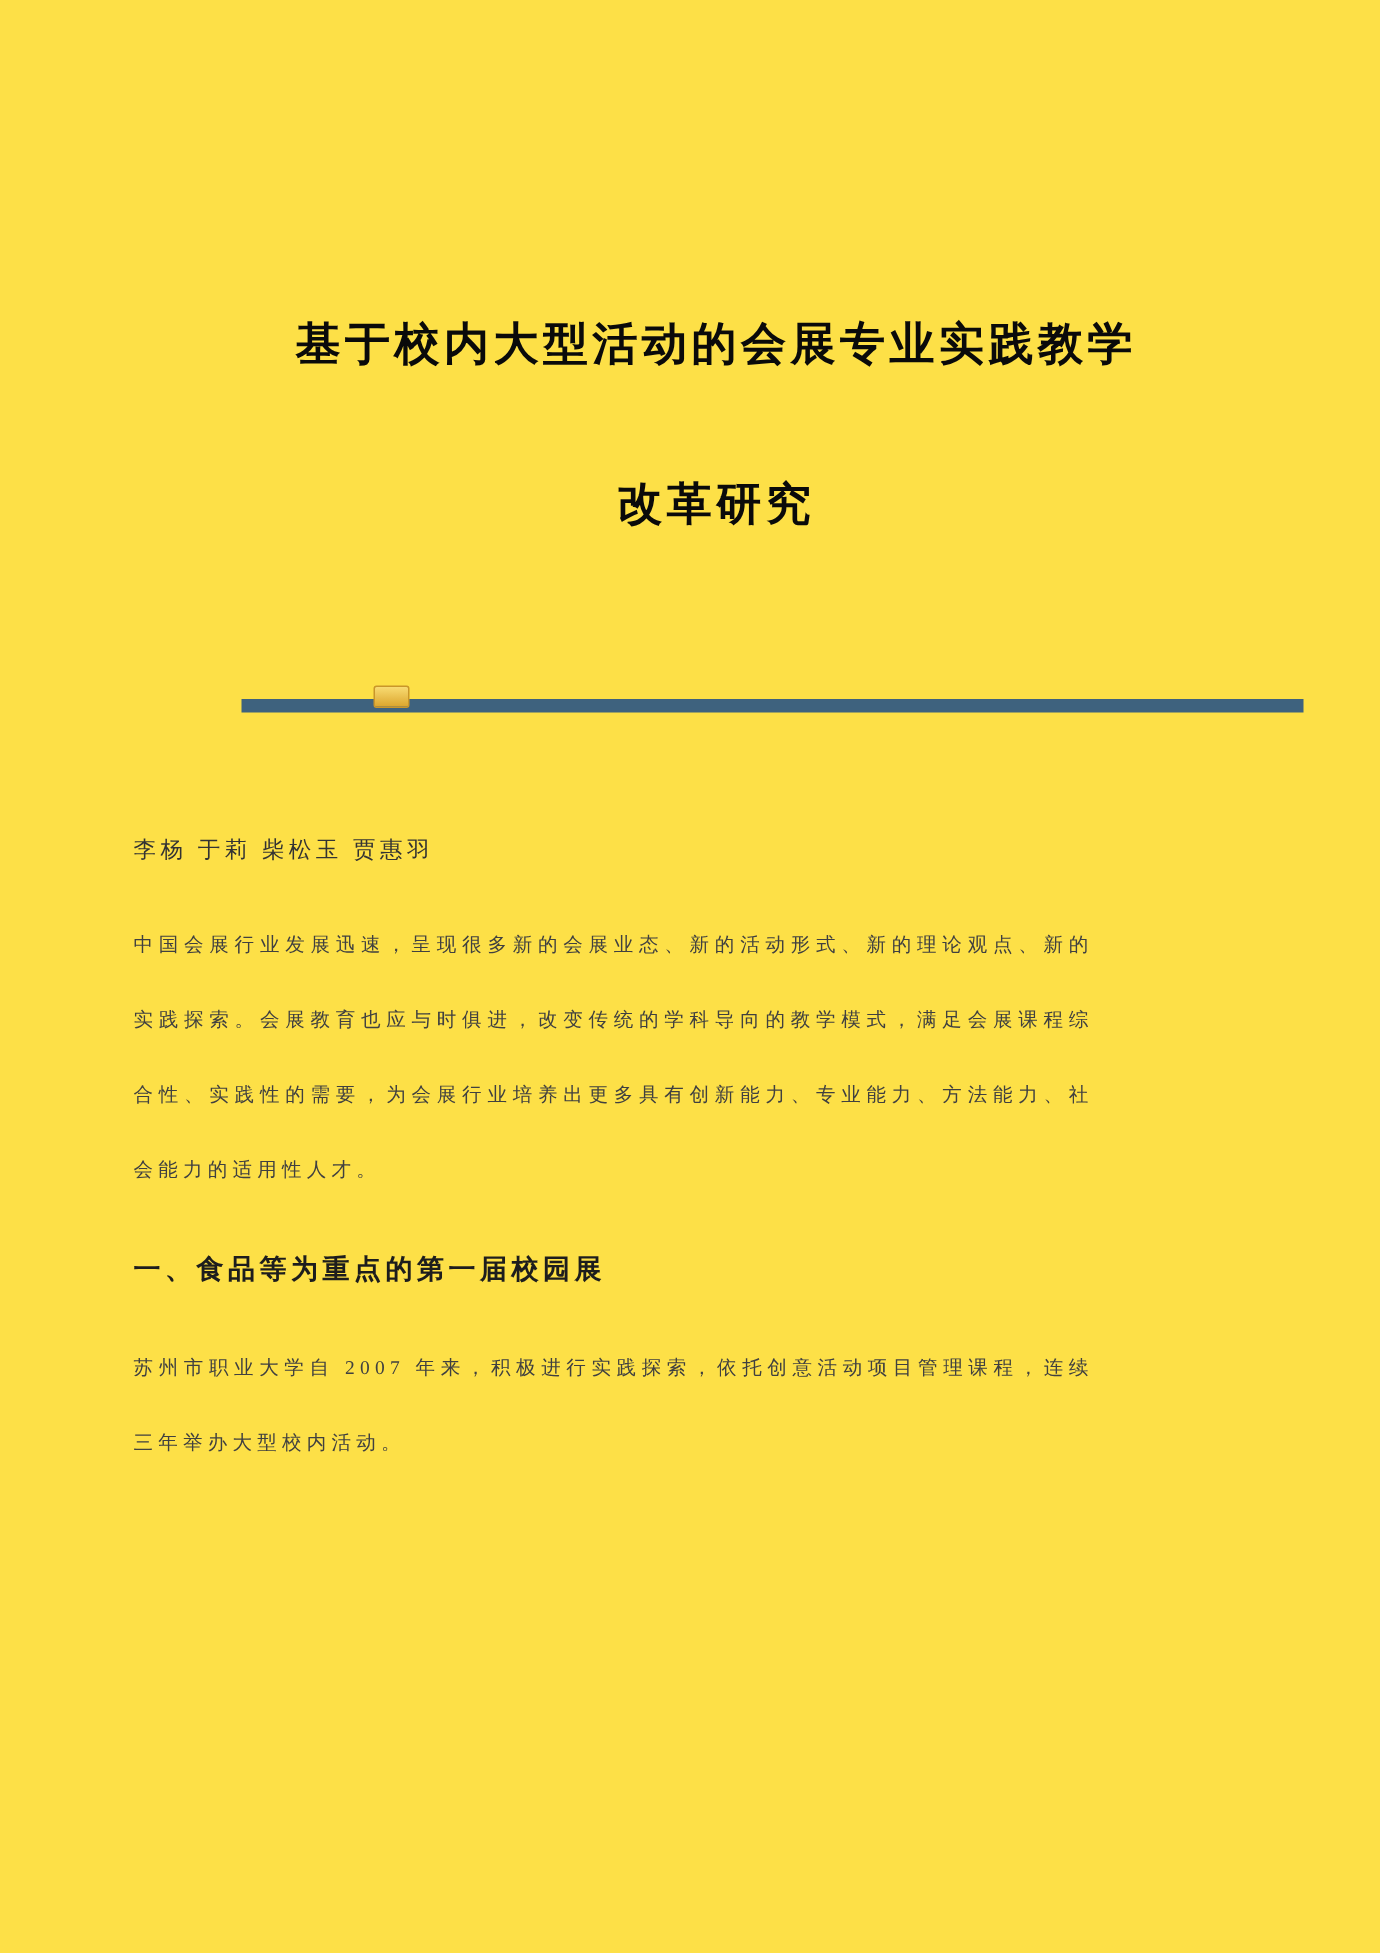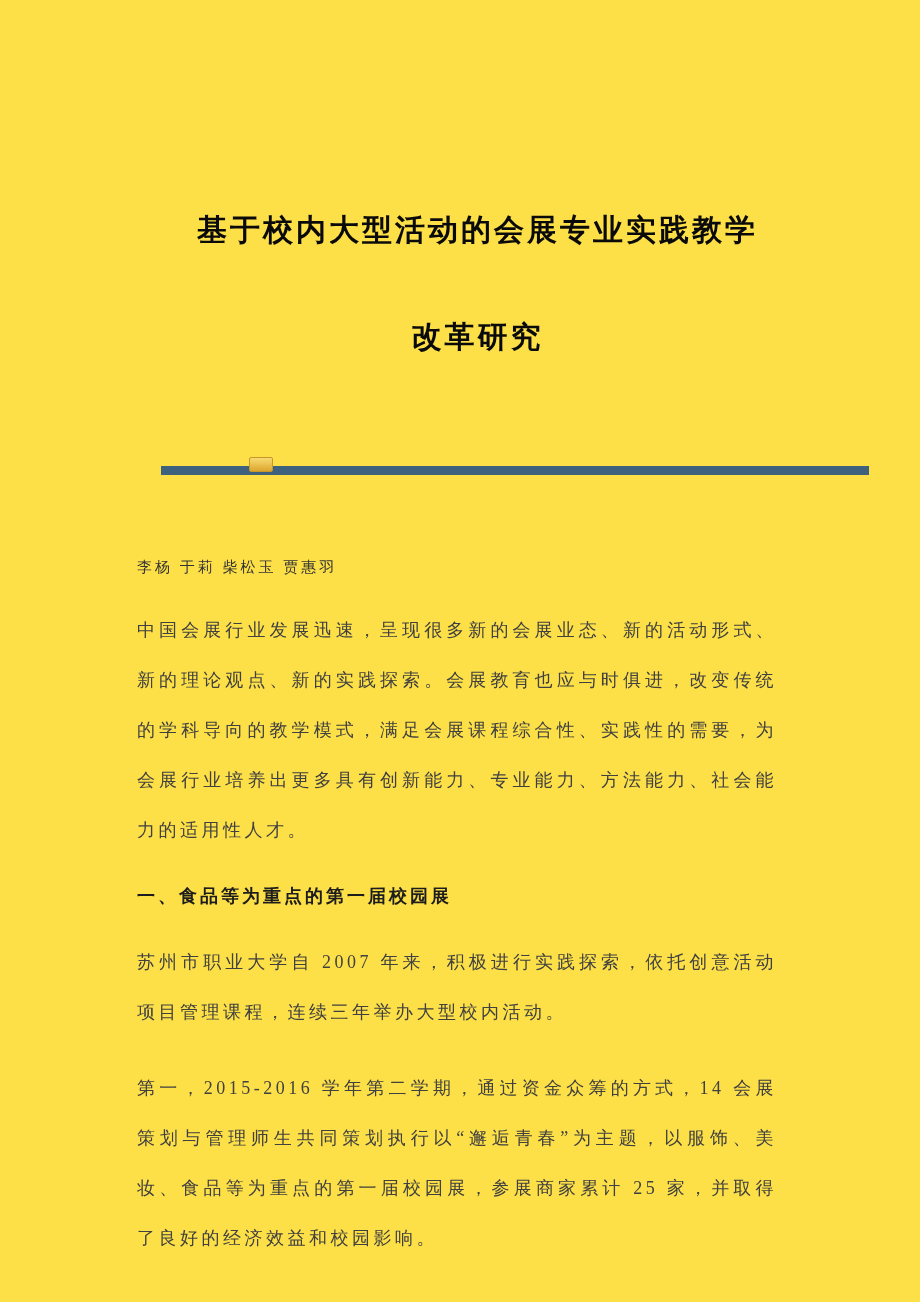--- a/index.html
+++ b/index.html
@@ -46,32 +46,32 @@
     top: -9px;
     width: 24px;
     height: 15px;
     background: linear-gradient(#f8db72, #dca62e);
     border: 1px solid #c9962a;
     border-radius: 2px;
     box-sizing: border-box;
   }
   .body-area {
     width: 640px;
-    margin-left: 116px;
+    margin-left: 68px;
   }
   .authors {
     margin: 80px 0 0;
     font-size: 15px;
     letter-spacing: 3px;
     color: #333333;
     line-height: 24px;
   }
   .para {
     margin: 26px 0 0;
-    font-size: 18px;
+    font-size: 13px;
     letter-spacing: 3.5px;
     line-height: 50px;
     text-align: justify;
     text-justify: inter-ideograph;
     color: #404040;
   }
   .section-heading {
     margin: 26px 0 0;
     font-size: 18px;
     font-weight: 700;
@@ -97,17 +97,16 @@
   <div class="body-area">
 
     <p class="authors">李杨  于莉   柴松玉   贾惠羽</p>
 
     <p class="para">中国会展行业发展迅速，呈现很多新的会展业态、新的活动形式、新的理论观点、新的实践探索。会展教育也应与时俱进，改变传统的学科导向的教学模式，满足会展课程综合性、实践性的需要，为会展行业培养出更多具有创新能力、专业能力、方法能力、社会能力的适用性人才。</p>
 
     <h2 class="section-heading">一、食品等为重点的第一届校园展</h2>
 
     <p class="para">苏州市职业大学自 2007 年来，积极进行实践探索，依托创意活动项目管理课程，连续三年举办大型校内活动。</p>
 
-    <p class="para">第一，2015-2016 学年第二学期，通过资金众筹的方式，14 会展策划与管理师生共同策划执行以“邂逅青春”为主题，以服饰、美妆、食品等为重点的第一届校园展，参展商家累计 25 家，并取得了良好的经济效益和校园影响。</p>
 
   </div>
 
 </div>
 
 </body></html>

